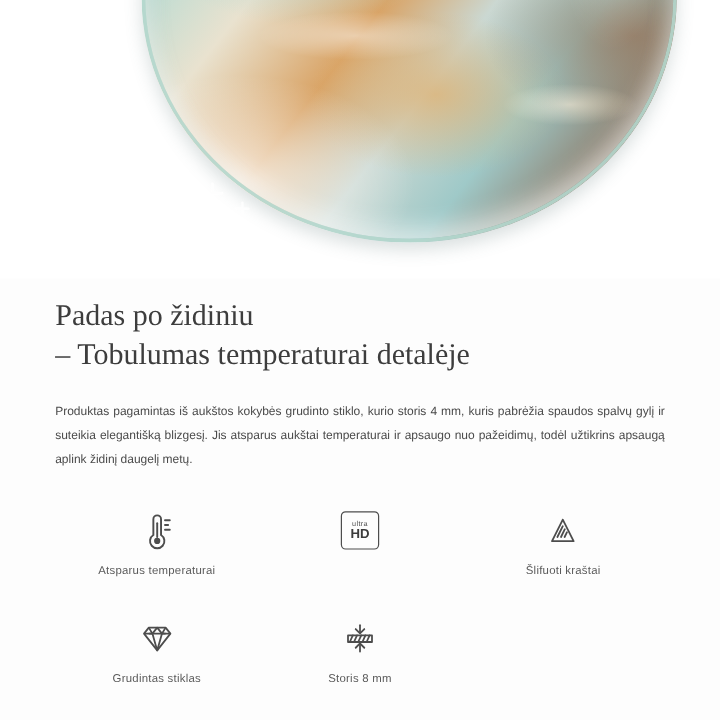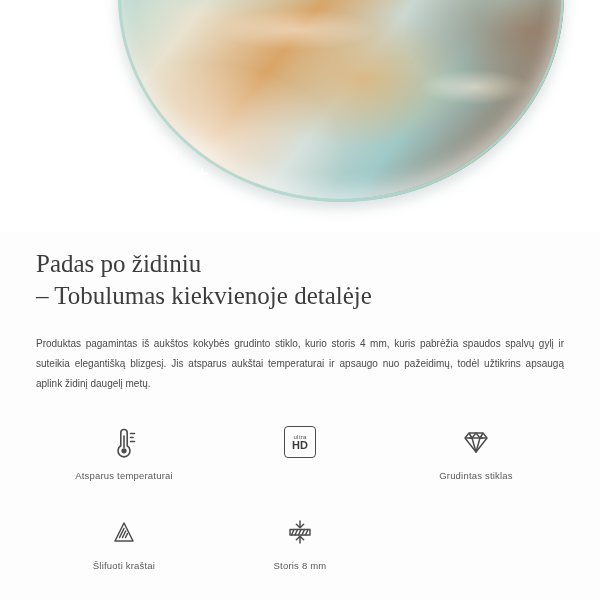--- a/index.html
+++ b/index.html
@@ -78,21 +78,21 @@
   }
   .sparkle::before { left: 8px; top: 0; width: 2px; height: 18px; }
   .sparkle::after  { left: 0; top: 8px; width: 18px; height: 2px; }
   .sparkle-a { left: 168px; top: 152px; opacity: .95; }
   .sparkle-b { left: 196px; top: 168px; width: 12px; height: 12px; opacity: .8; }
   .sparkle-b::before { left: 5px; top: 0; width: 2px; height: 12px; }
   .sparkle-b::after  { left: 0; top: 5px; width: 12px; height: 2px; }
 
   
   .content {
-    padding: 0 36px;
+    padding: 0 46px;
   }
   .headline {
     font-family: "Liberation Serif", serif;
     font-size: 25px;
     line-height: 32px;
     color: #3d3d3d;
     font-weight: 400;
     margin: 16px 0 0 0;
   }
   .headline .line2 {
@@ -167,21 +167,21 @@
       <div class="disc-rim"></div>
     </div>
     <div class="sparkle sparkle-a"></div>
     <div class="sparkle sparkle-b"></div>
   </div>
 
   <div class="content">
 
     <h1 class="headline">
       <span>Padas po židiniu</span>
-      <span class="line2">– Tobulumas kiekvienoje detalėje</span>
+      <span class="line2">– Tobulumas temperaturai detalėje</span>
     </h1>
 
     <p class="body-copy">Produktas pagamintas iš aukštos kokybės grudinto stiklo, kurio storis 4 mm, kuris pabrėžia spaudos spalvų gylį ir suteikia elegantišką blizgesį. Jis atsparus aukštai temperaturai ir apsaugo nuo pažeidimų, todėl užtikrins apsaugą aplink židinį daugelį metų.</p>
 
     <div class="features">
 
       <div class="feature">
         <div class="feature-icon">
           <svg width="40" height="40" viewBox="0 0 40 40" fill="none" stroke="#4d4d4d" stroke-width="1.6" stroke-linecap="round">
             <path d="M20 7.5a3.2 3.2 0 0 1 3.2 3.2v13.1a6 6 0 1 1-6.4 0V10.7A3.2 3.2 0 0 1 20 7.5z"></path>
@@ -195,50 +195,50 @@
 
       <div class="feature">
         <div class="feature-icon">
           <div class="ultrahd-box">
             <span class="u">ultra</span>
             <span class="hd">HD</span>
           </div>
         </div>
       </div>
 
+
+      <div class="feature">
+        <div class="feature-icon">
+          <svg width="40" height="40" viewBox="0 0 40 40" fill="none" stroke="#4d4d4d" stroke-width="1.5" stroke-linecap="round" stroke-linejoin="round">
+            <path d="M11 29h18L20 11 11 29z"></path>
+            <path d="M15.5 25.5l4.5-9"></path>
+            <path d="M18.5 25.5l3.2-6.5"></path>
+            <path d="M21.5 25.5l2-4"></path>
+          </svg>
+        </div>
+        <div class="feature-label">Šlifuoti kraštai</div>
+      </div>
 
       <div class="feature">
         <div class="feature-icon">
           <svg width="40" height="40" viewBox="0 0 40 40" fill="none" stroke="#4d4d4d" stroke-width="1.5" stroke-linejoin="round">
             <path d="M9 16l4-5h14l4 5-11 14L9 16z"></path>
             <path d="M9 16h22"></path>
             <path d="M13 11l3 5-3 0"></path>
             <path d="M27 11l-3 5 3 0"></path>
             <path d="M16 16l4 14 4-14"></path>
             <path d="M16 16l4-5 4 5"></path>
           </svg>
         </div>
         <div class="feature-label">Grudintas stiklas</div>
       </div>
 
       <div class="feature">
         <div class="feature-icon">
           <svg width="40" height="40" viewBox="0 0 40 40" fill="none" stroke="#4d4d4d" stroke-width="1.5" stroke-linecap="round" stroke-linejoin="round">
-            <path d="M11 29h18L20 11 11 29z"></path>
-            <path d="M15.5 25.5l4.5-9"></path>
-            <path d="M18.5 25.5l3.2-6.5"></path>
-            <path d="M21.5 25.5l2-4"></path>
-          </svg>
-        </div>
-        <div class="feature-label">Šlifuoti kraštai</div>
-      </div>
-
-      <div class="feature">
-        <div class="feature-icon">
-          <svg width="40" height="40" viewBox="0 0 40 40" fill="none" stroke="#4d4d4d" stroke-width="1.5" stroke-linecap="round" stroke-linejoin="round">
             <path d="M20 9v6"></path>
             <path d="M16.4 12.2L20 15.8l3.6-3.6"></path>
             <rect x="10" y="17.5" width="20" height="5.5"></rect>
             <path d="M11.5 23l2.5-5.5M15 23l2.5-5.5M18.5 23l2.5-5.5M22 23l2.5-5.5M25.5 23l2.5-5.5"></path>
             <path d="M20 31v-6"></path>
             <path d="M16.4 27.8L20 24.2l3.6 3.6"></path>
           </svg>
         </div>
         <div class="feature-label">Storis 8 mm</div>
       </div>

